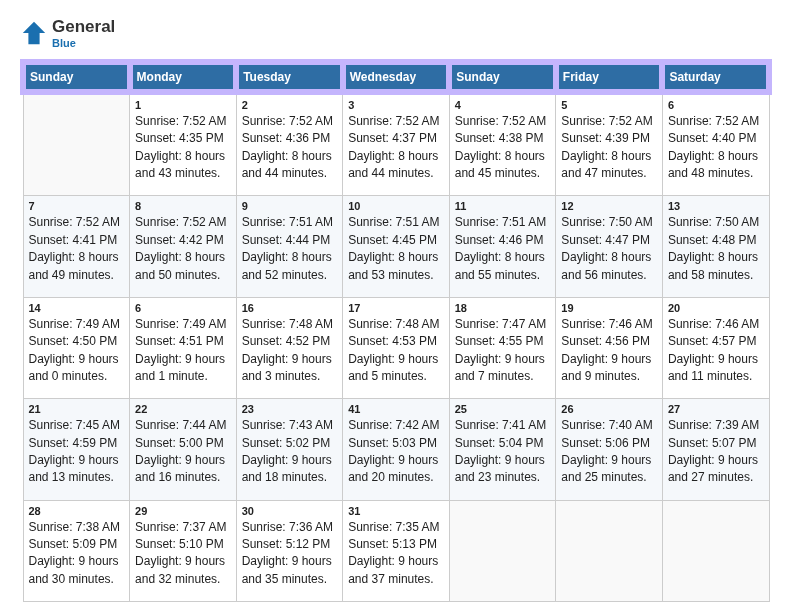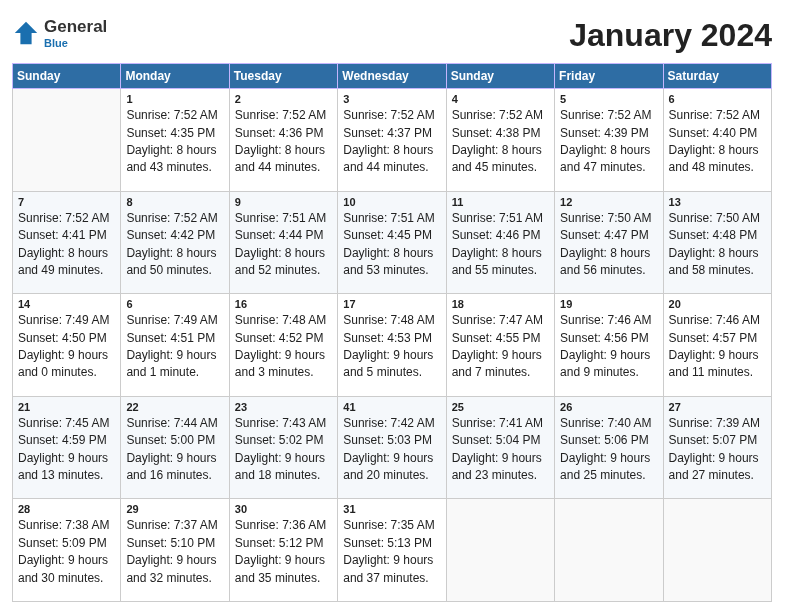--- a/index.html
+++ b/index.html
@@ -6,21 +6,21 @@
     body {
       font-family: Arial, sans-serif;
       background: #fff;
       width: 792px;
       height: 612px;
       overflow: hidden;
     }
     .page {
       width: 792px;
       height: 612px;
-      padding: 18px 20px 10px 12px;
+      padding: 18px 20px 10px 20px;
       display: flex;
       flex-direction: column;
     }
     .header {
       display: flex;
       justify-content: space-between;
       align-items: flex-start;
       margin-bottom: 10px;
     }
     .logo {
@@ -66,21 +66,21 @@
       flex: 1;
       table-layout: fixed;
     }
     .calendar-table th {
       background-color: #2e6da4;
       color: #fff;
       font-size: 12px;
       font-weight: bold;
       padding: 5px 4px;
       text-align: left;
-      border: 1px solid #c4b5fd;
+      border: 6px solid #c4b5fd;
     }
     .calendar-table td {
       vertical-align: top;
       padding: 4px 5px;
       border: 1px solid #ccc;
       font-size: 10px;
       color: #222;
       background: #fff;
       height: 85px;
     }
@@ -112,21 +112,20 @@
       <svg class="logo-icon" viewBox="0 0 40 40">
         <polygon points="20,4 36,20 28,20 28,36 12,36 12,20 4,20" fill="#1a6faf"></polygon>
         <polygon points="20,4 36,20 28,12" fill="#2e9fd4" opacity="0.7"></polygon>
       </svg>
       <div class="logo-text">
         <span class="logo-general">General</span>
         <span class="logo-blue">Blue</span>
       </div>
     </div>
     <div class="title-block">
-      <div class="main-title">January 2024</div>
     </div>
   </div>
 
   <table class="calendar-table">
     <thead>
       <tr>
         <th>Sunday</th>
         <th>Monday</th>
         <th>Tuesday</th>
         <th>Wednesday</th>

